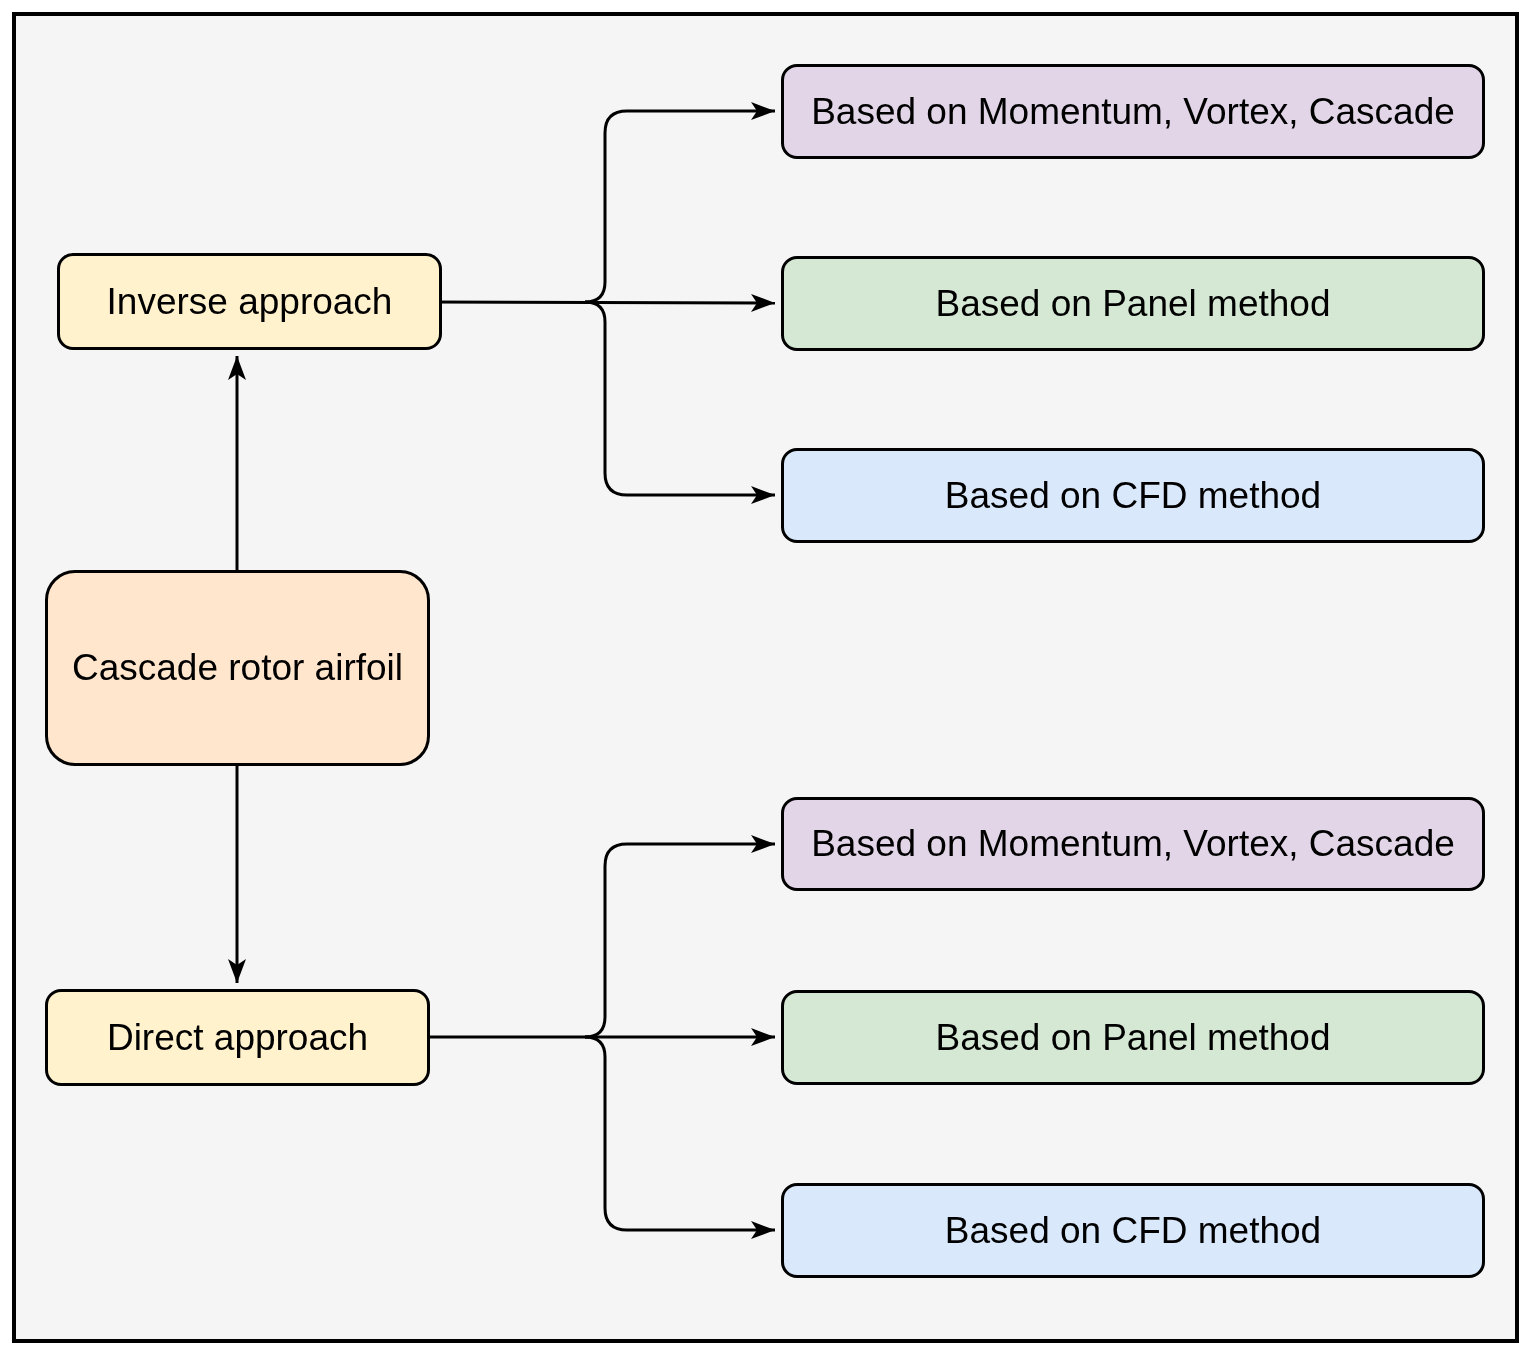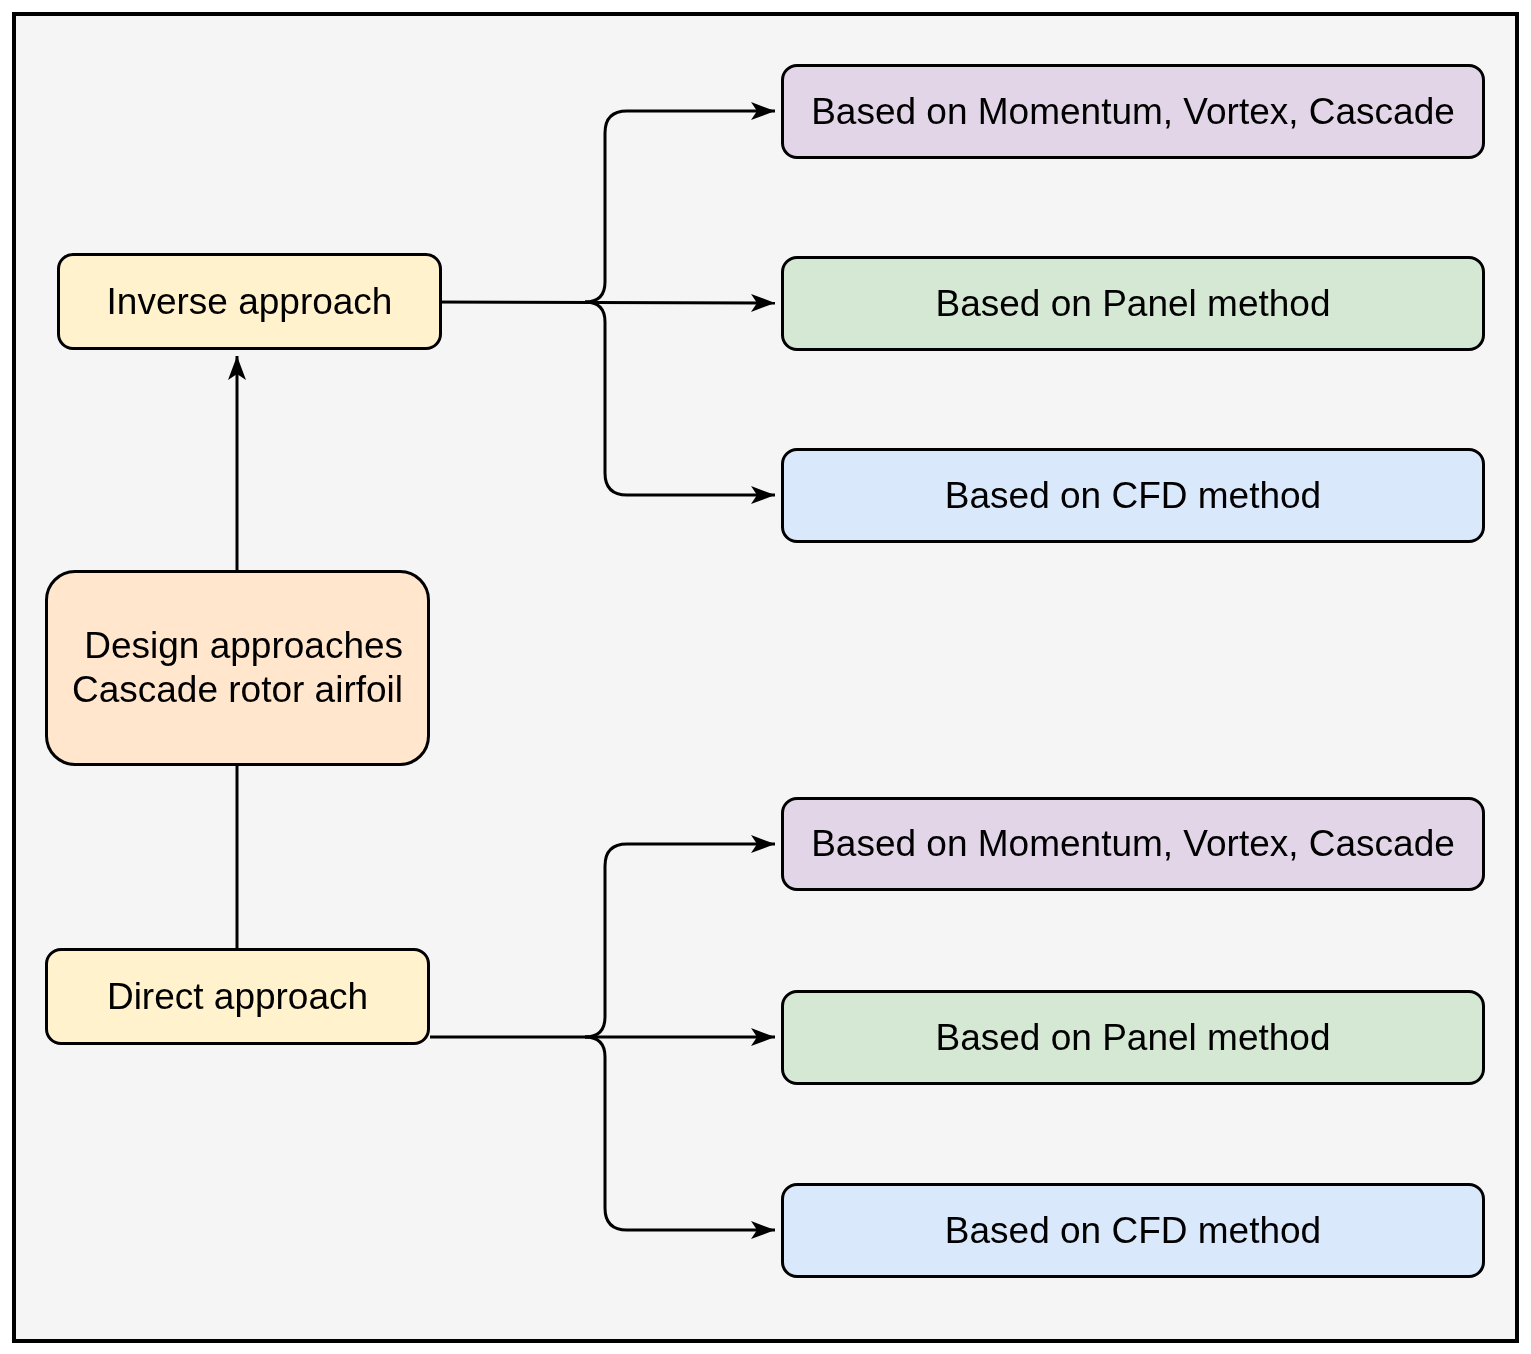--- a/index.html
+++ b/index.html
@@ -25,30 +25,30 @@
     width: 1531px; height: 1354px;
   }
   .node {
     position: absolute;
     box-sizing: border-box;
     border: 3px solid #000;
     border-radius: 16px;
     display: flex;
     align-items: center;
     justify-content: center;
-    text-align: right;
+    text-align: left;
     font-size: 37px;
     line-height: 1.18;
     color: #000;
     padding: 0 10px;
   }
   
   .n-inverse { left: 45px;  top: 253px; width: 385px; height: 97px;  }
   .n-root    { left: 45px;  top: 570px; width: 385px; height: 196px; border-radius: 30px; }
-  .n-direct  { left: 45px;  top: 948px; width: 385px; height: 97px;  }
+  .n-direct  { left: 45px;  top: 989px; width: 385px; height: 97px;  }
   
   .n-r1 { left: 781px; top: 64px;   width: 704px; height: 95px; }
   .n-r2 { left: 781px; top: 256px;  width: 704px; height: 95px; }
   .n-r3 { left: 781px; top: 448px;  width: 704px; height: 95px; }
   .n-r4 { left: 781px; top: 797px;  width: 704px; height: 94px; }
   .n-r5 { left: 781px; top: 990px;  width: 704px; height: 95px; }
   .n-r6 { left: 781px; top: 1183px; width: 704px; height: 95px; }
 </style>
 </head>
 <body>
@@ -71,21 +71,20 @@
     <path d="M 585 302 Q 605 302 605 282 L 605 133 Q 605 111 627 111 L 775 111" fill="none" stroke="#000" stroke-width="3" marker-end="url(#arrow)"></path>
     <path d="M 585 302 Q 605 302 605 322 L 605 473 Q 605 495 627 495 L 775 495" fill="none" stroke="#000" stroke-width="3" marker-end="url(#arrow)"></path>
 
     <path d="M 430 1037 L 775 1037" fill="none" stroke="#000" stroke-width="3" marker-end="url(#arrow)"></path>
     <path d="M 585 1037 Q 605 1037 605 1017 L 605 866 Q 605 844 627 844 L 775 844" fill="none" stroke="#000" stroke-width="3" marker-end="url(#arrow)"></path>
     <path d="M 585 1037 Q 605 1037 605 1057 L 605 1208 Q 605 1230 627 1230 L 775 1230" fill="none" stroke="#000" stroke-width="3" marker-end="url(#arrow)"></path>
   </svg>
 
   <div class="node n-root" style="background-color: rgb(255, 230, 204);">
     <div>
-      <div>Design approaches</div>
       <div>Cascade rotor airfoil</div>
     </div>
   </div>
 
   <div class="node n-inverse" style="background-color: rgb(255, 242, 204); margin-left: 12px;">
     <span>Inverse approach</span>
   </div>
   <div class="node n-direct" style="background-color: rgb(255, 242, 204);">
     <span>Direct approach</span>
   </div>

